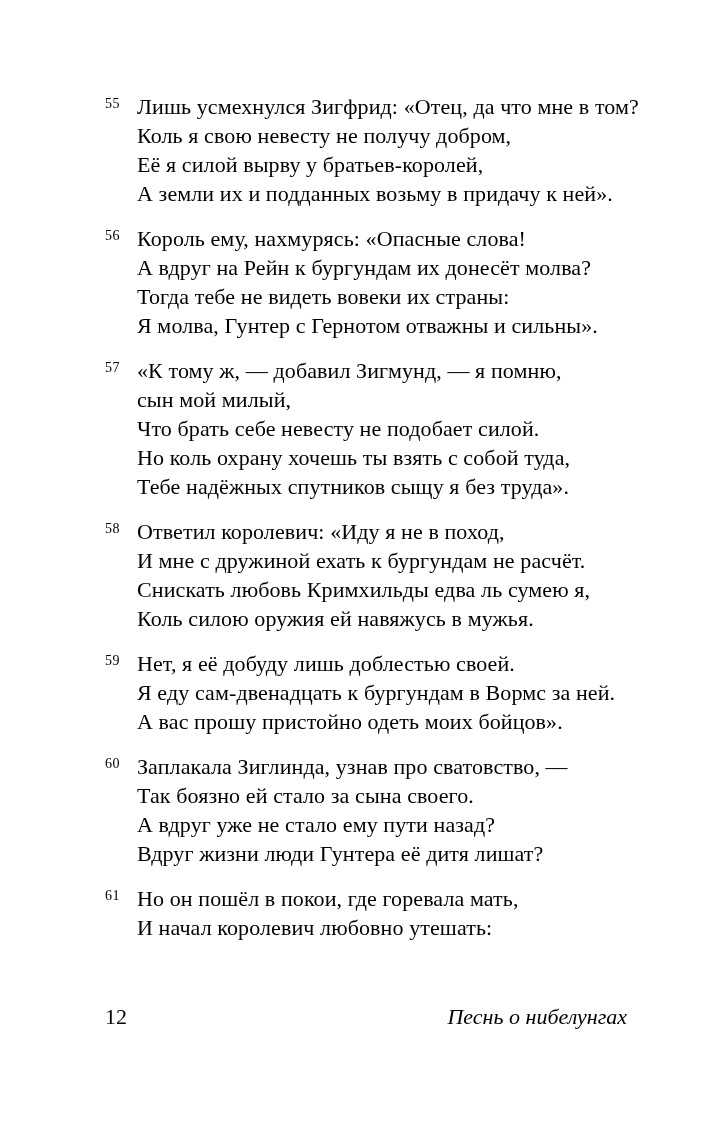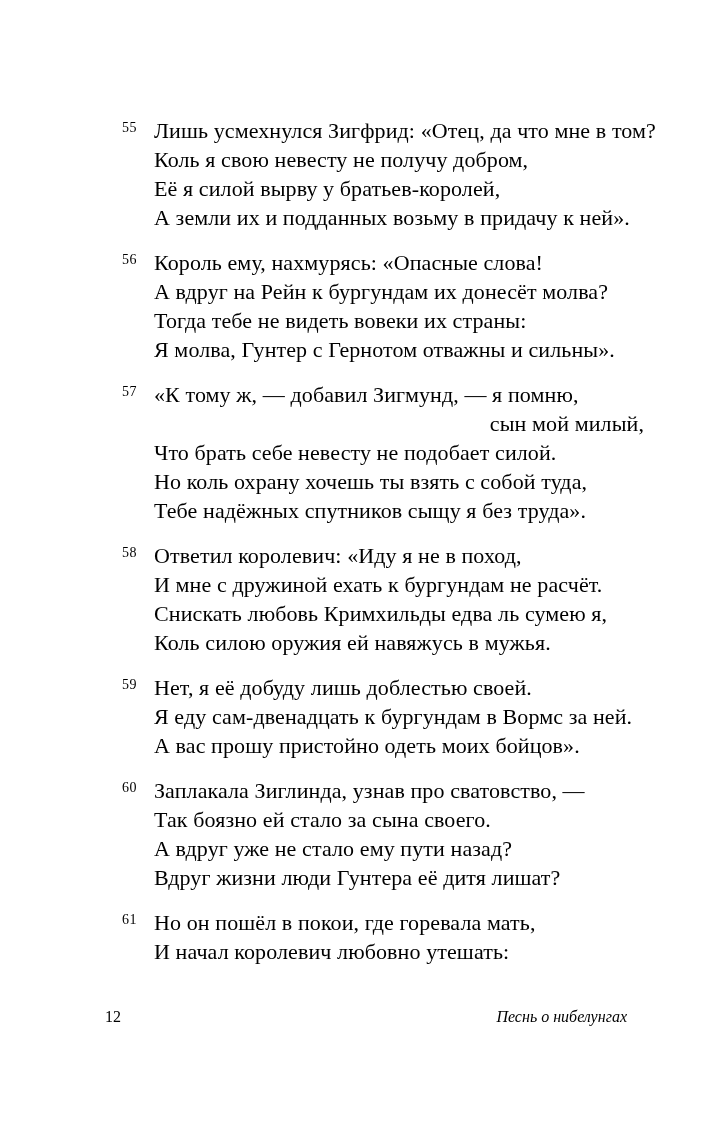--- a/index.html
+++ b/index.html
@@ -9,53 +9,52 @@
     position: relative;
     background: #ffffff;
     font-family: "Liberation Serif", serif;
     color: #000000;
     overflow: hidden;
     margin: 0 auto;
   }
   .poem {
     position: absolute;
     left: 105px;
-    top: 116px;
+    top: 92px;
     width: 522px;
-    margin-left: 17px;
   }
   .stanza {
     display: flex;
     margin-bottom: 16px;
   }
   .stanza-num {
     flex: 0 0 32px;
     width: 32px;
     font-size: 14px;
     line-height: 1;
     padding-top: 5px;
     letter-spacing: 0.5px;
   }
   .stanza-lines { flex: 1 1 auto; min-width: 0; }
   .line {
     font-size: 22px;
     line-height: 29px;
     white-space: nowrap;
     letter-spacing: 0.1px;
   }
-  .line.right { text-align: right; }
+  .line.right { }
   .footer {
     position: absolute;
     left: 105px;
     top: 1002px;
     width: 522px;
     display: flex;
     justify-content: space-between;
     align-items: flex-end;
-    font-size: 16px;
+    font-size: 22px;
     line-height: 29px;
   }
   .running-title { font-style: italic; }
 </style>
 </head>
 <body>
 
 <div class="page">
 
   <main class="poem">

